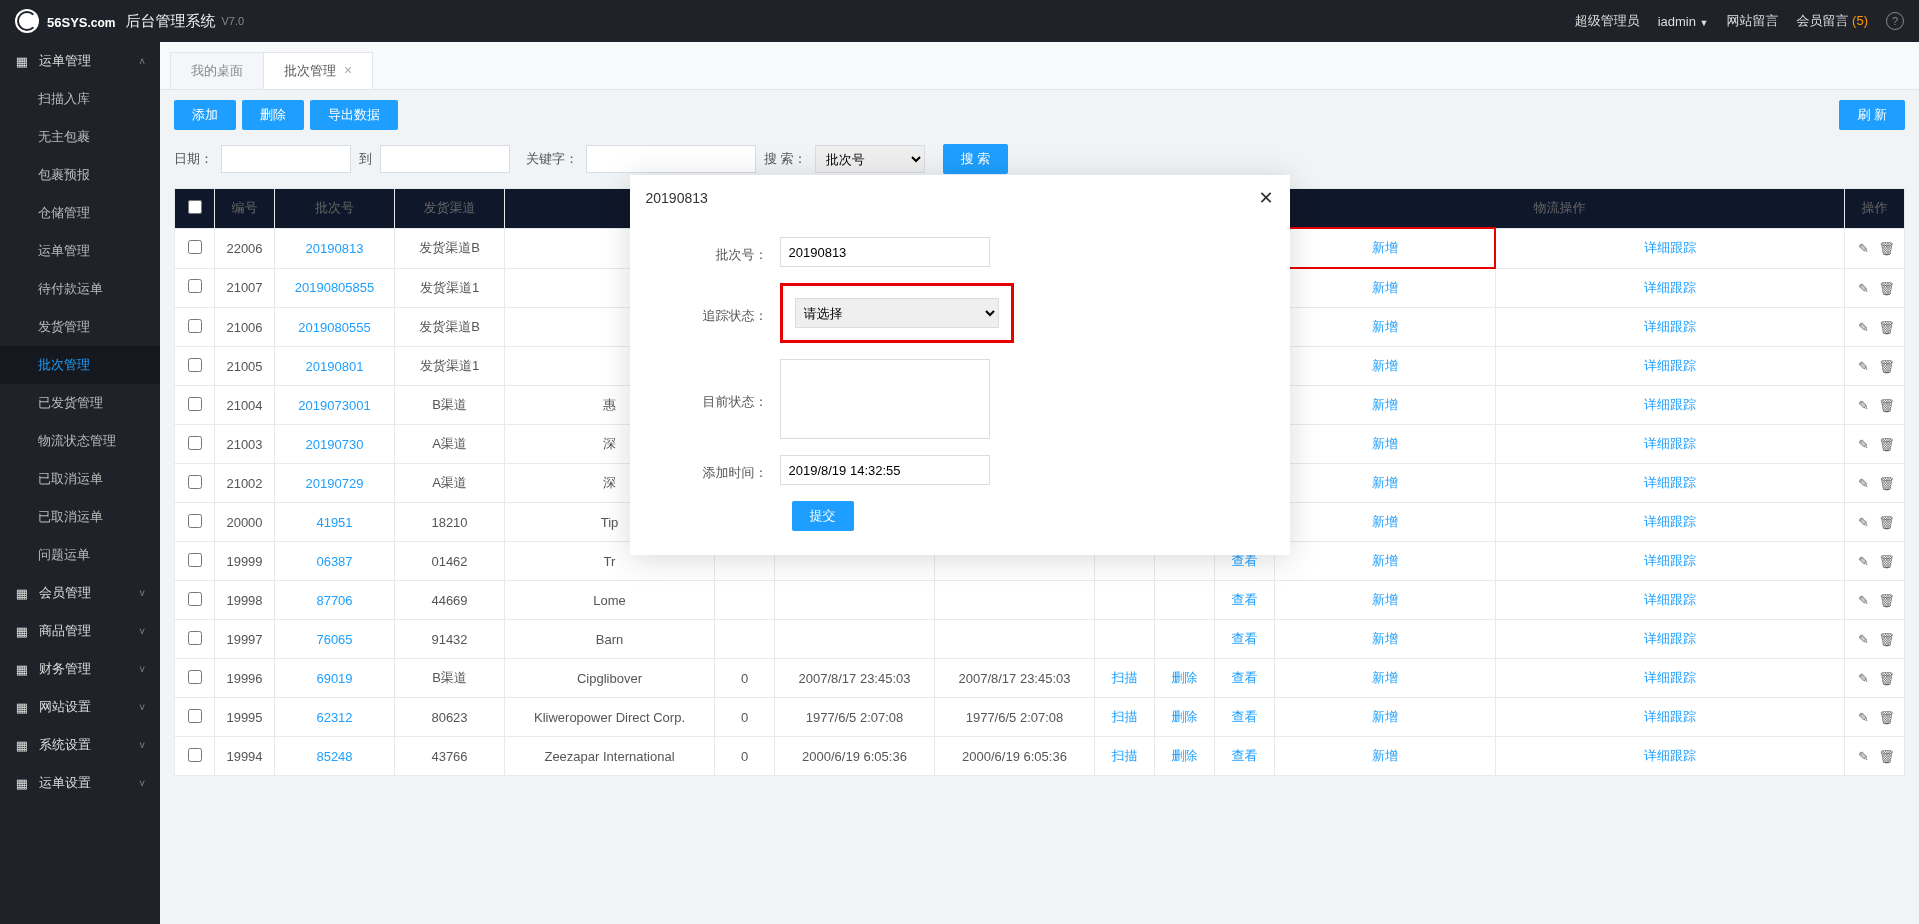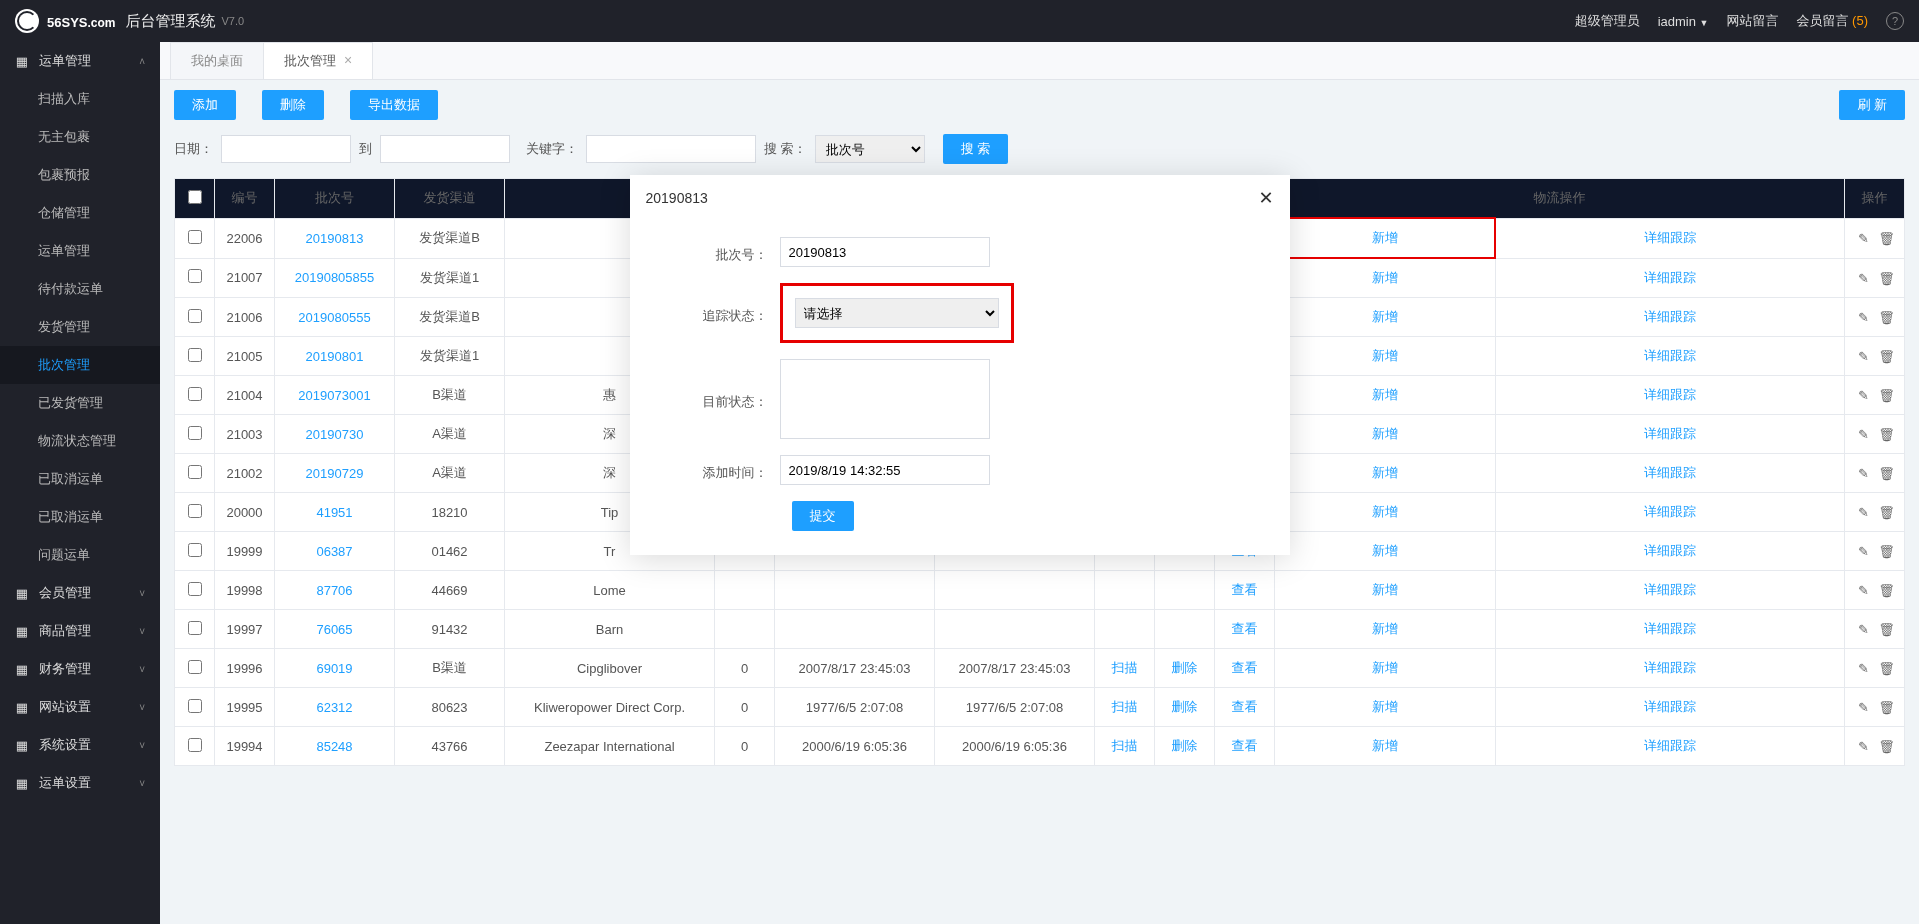--- a/index.html
+++ b/index.html
@@ -17,26 +17,26 @@
 .help-icon{width:18px;height:18px;border:1.5px solid #888;border-radius:50%;display:flex;align-items:center;justify-content:center;color:#888;font-size:11px}
 .container{display:flex;height:calc(100vh - 42px)}
 .sidebar{width:160px;background:#20222a;color:#aaa;overflow-y:auto}
 .menu-item{padding:10px 15px;display:flex;align-items:center;gap:10px;cursor:pointer;font-size:13px}
 .menu-item.top{color:#ddd}
 .menu-item.sub{padding-left:38px;color:#bbb;font-size:13px}
 .menu-item.sub.active{color:#1e9fff;background:#16181f}
 .menu-icon{width:14px;height:14px;display:inline-flex;align-items:center;justify-content:center}
 .chevron{margin-left:auto;font-size:10px;color:#888}
 .main{flex:1;display:flex;flex-direction:column;overflow:hidden}
-.tabs{height:38px;background:#f8f9fb;display:flex;align-items:flex-end;padding:0 10px;border-bottom:1px solid #e2e5ea}
+.tabs{height:48px;background:#f8f9fb;display:flex;align-items:flex-end;padding:0 10px;border-bottom:1px solid #e2e5ea}
 .tab{padding:9px 20px;background:#fff;border:1px solid #e2e5ea;border-bottom:none;margin-right:-1px;cursor:pointer;font-size:13px;color:#555;position:relative}
 .tab.inactive{background:#f4f6f9;color:#888}
 .tab-close{margin-left:8px;color:#aaa;font-size:14px}
 .content{flex:1;padding:10px 14px;overflow:auto;position:relative}
-.toolbar{display:flex;gap:26px;margin-bottom:14px}
+.toolbar{display:flex;gap:6px;margin-bottom:14px}
 .btn{padding:6px 18px;border:none;border-radius:2px;cursor:pointer;font-size:13px;color:#fff}
 .btn-blue{background:#1e9fff}
 .btn-refresh{margin-left:auto}
 .filters{display:flex;align-items:center;gap:8px;margin-bottom:14px;font-size:13px;color:#555}
 .filters input[type=text]{height:28px;border:1px solid #d8dce3;padding:0 6px;width:130px}
 .filters select{height:28px;border:1px solid #d8dce3;padding:0 6px;width:110px}
 .table{width:100%;border-collapse:collapse;background:#fff}
 .table th,.table td{border:1px solid #e6e9ee;padding:10px 8px;text-align:center;font-size:13px;color:#555;white-space:nowrap}
 .table th{background:#0f172a;font-weight:normal;color:#666}
 .link{color:#1e9fff;cursor:pointer}

